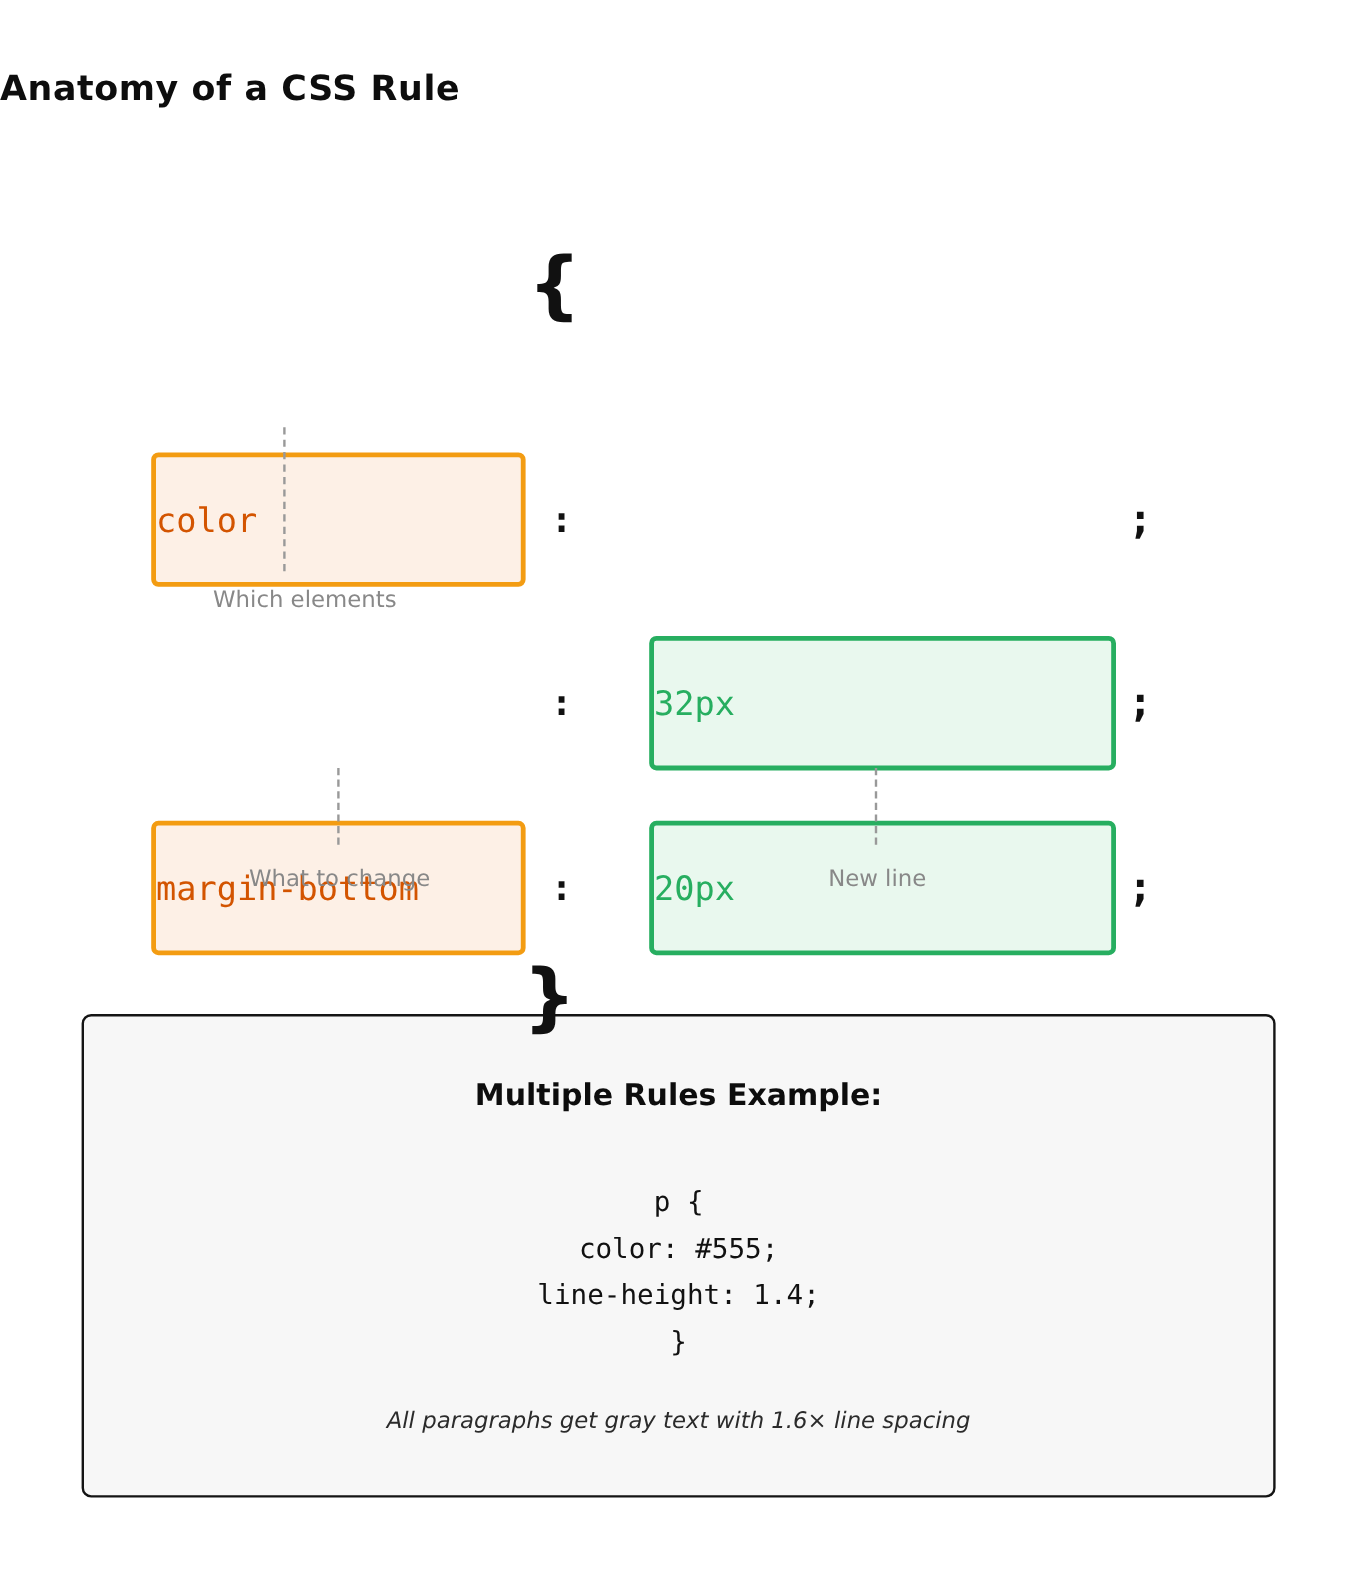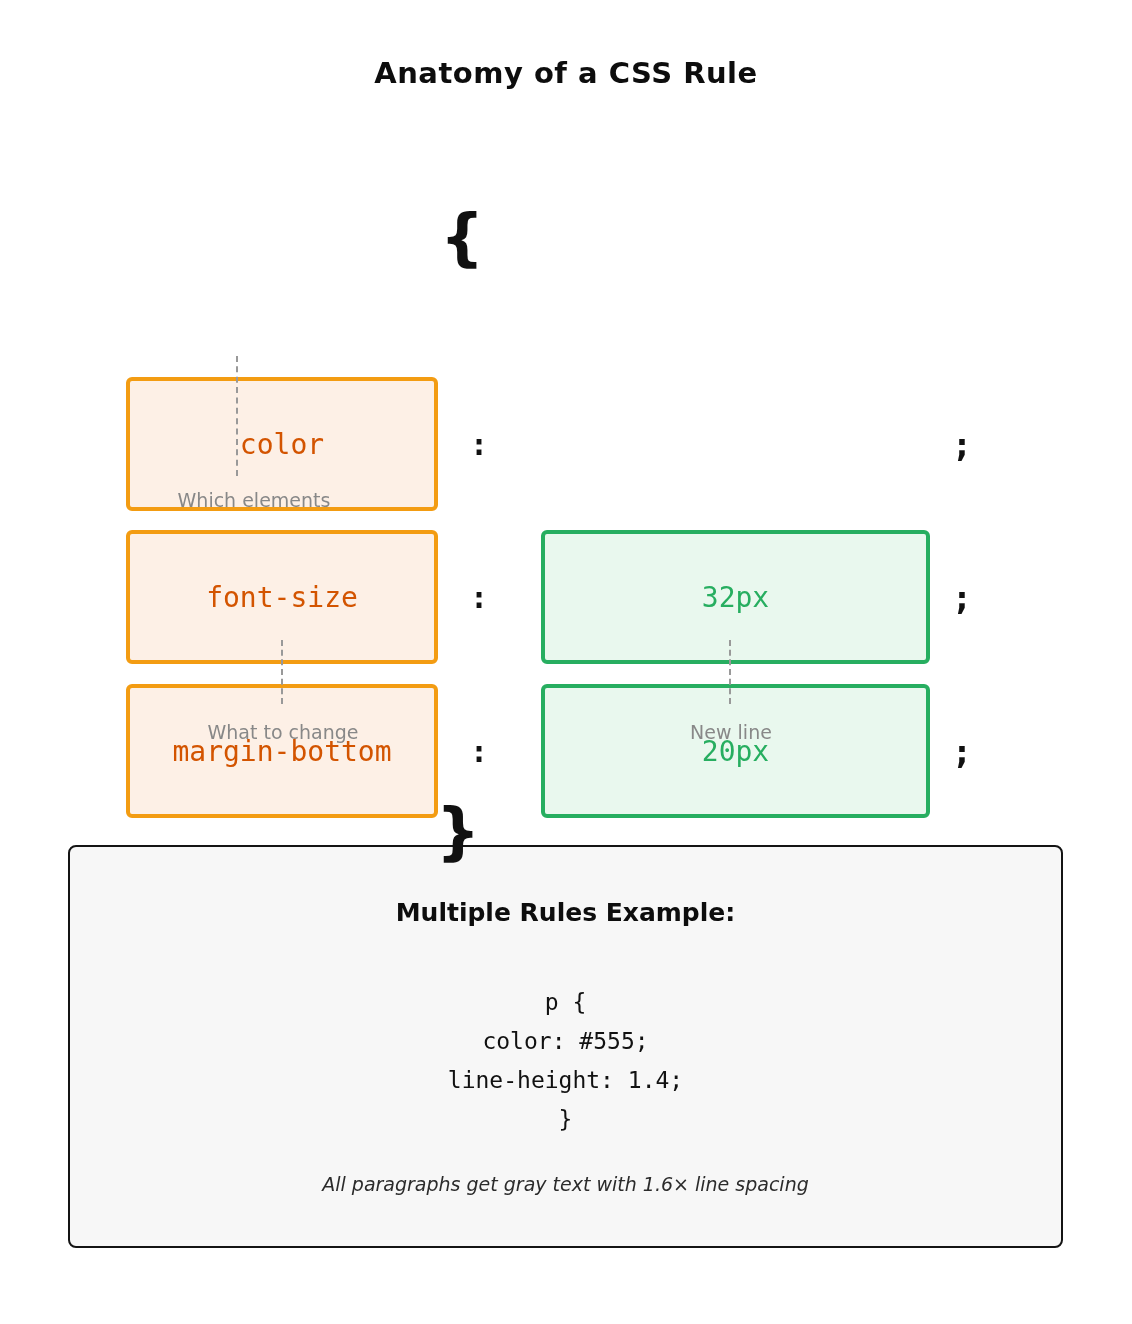--- a/index.html
+++ b/index.html
@@ -8,21 +8,21 @@
     --value-border:#27ae60;   --value-fill:#e9f8ee;   --value-text:#27ae60;
     --annotation:#888888; --ink:#111111; --example-fill:#f7f7f7;
   }
   html,body{margin:0;padding:0;background:#fff;}
   .canvas{
     position:relative; width:1132px; height:1324px; background:#ffffff;
     font-family:"DejaVu Sans","Liberation Sans",sans-serif; overflow:hidden;
   }
   .abs{position:absolute; box-sizing:border-box;}
   .title{
-    left:0; right:0; top:56px; text-align:center;
+    left:0; right:0; top:56px; text-align:left;
     font-size:29px; font-weight:bold; color:#0d0d0d; letter-spacing:0.5px;
   }
   
   .selector-box{
     left:68px; top:178px; width:340px; height:169px;
     background:var(--selector-fill); border:4px solid var(--selector-border);
     border-radius:10px; z-index:1;
   }
   .selector-name{
     position:absolute; left:0; right:0; top:6px; text-align:center;
@@ -35,21 +35,21 @@
   }
   .brace{
     width:52px; text-align:center; line-height:1;
     font-family:"DejaVu Sans","Liberation Sans",sans-serif;
     font-weight:bold; font-size:62px; color:var(--ink); z-index:4;
   }
   .brace-open{left:436px; top:206px;}
   .brace-close{left:432px; top:800px;}
   
   .prop-box,.val-box,.colon,.semi{
-    height:134px; display:flex; align-items:center; justify-content:center;
+    height:112px; display:flex; align-items:center; 
   }
   .prop-box{
     left:126px; width:312px; z-index:1;
     background:var(--property-fill); border:4px solid var(--property-border); border-radius:6px;
     font-family:"DejaVu Sans Mono","Liberation Mono",monospace;
     font-size:28px; color:var(--property-text);
   }
   .val-box{
     left:541px; width:389px; z-index:1;
     background:var(--value-fill); border:4px solid var(--value-border); border-radius:6px;
@@ -110,23 +110,20 @@
   <div class="abs connector conn-1"></div>
   <div class="abs connector conn-2"></div>
   <div class="abs connector conn-3"></div>
 
   <div class="abs prop-box row0">
     <span>color</span>
   </div>
   <div class="abs colon row0">:</div>
   <div class="abs semi row0">;</div>
 
-  <div class="abs prop-box row1">
-    <span>font-size</span>
-  </div>
   <div class="abs colon row1">:</div>
   <div class="abs val-box row1">
     <span>32px</span>
   </div>
   <div class="abs semi row1">;</div>
 
   <div class="abs prop-box row2">
     <span>margin-bottom</span>
   </div>
   <div class="abs colon row2">:</div>

